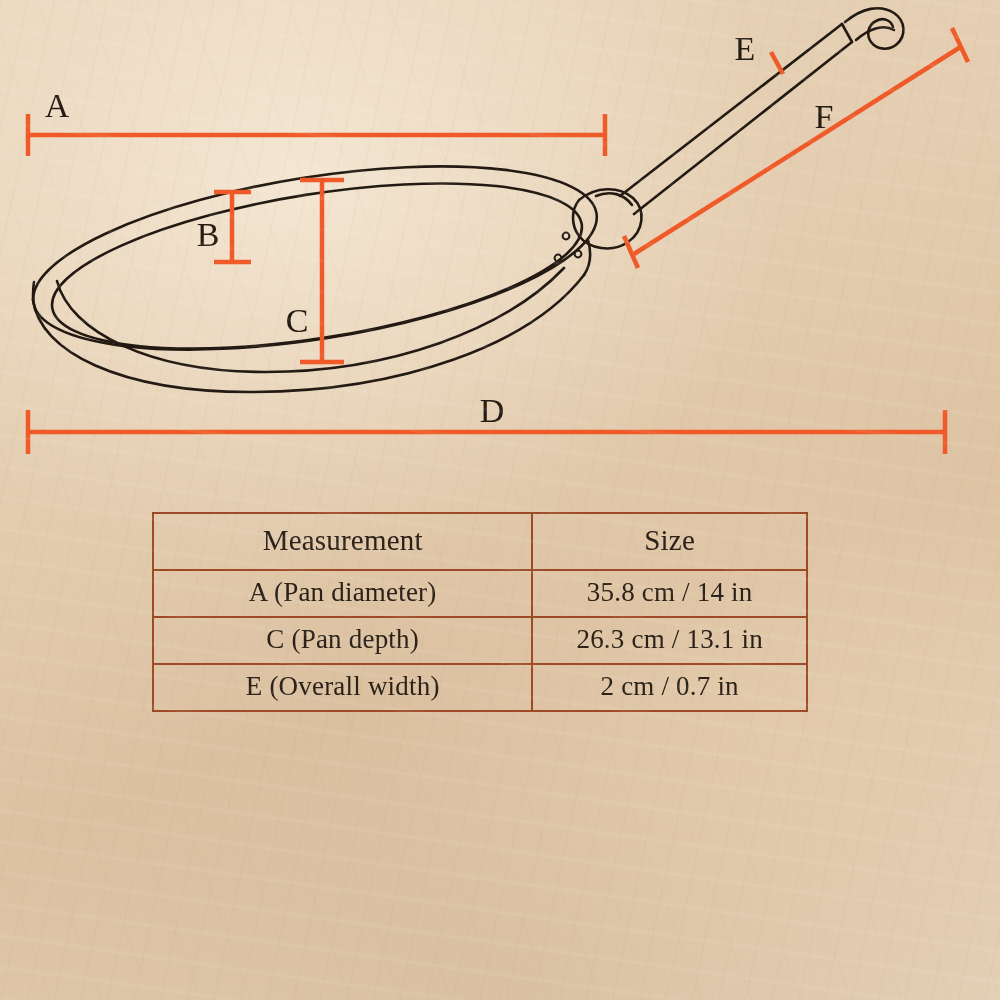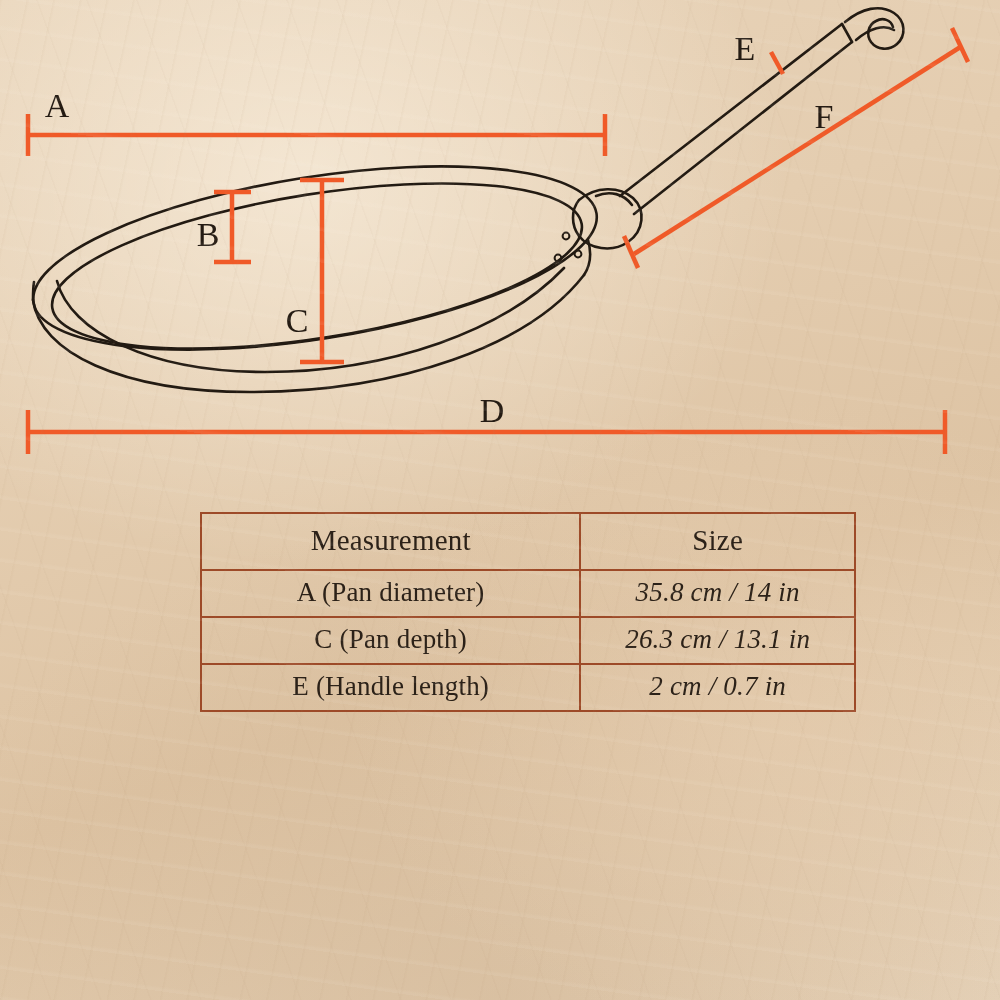--- a/index.html
+++ b/index.html
@@ -40,21 +40,20 @@
   .tbl-wrap {
     position: absolute;
     left: 152px;
     top: 512px;
     width: 656px;
   }
   table.spec {
     width: 100%;
     border-collapse: collapse;
     color: #2b2118;
-    margin-left: 48px;
   }
   table.spec td, table.spec th {
     border: 2px solid #9d4a28;
     border-top-width: 2px;
     padding: 6px 10px 8px 10px;
     text-align: center;
     font-weight: normal;
     font-size: 27px;
     line-height: 1.15;
     letter-spacing: .2px;
@@ -62,21 +61,20 @@
   table.spec tr:first-child th {
     font-size: 29px;
     padding-top: 10px;
     padding-bottom: 12px;
   }
   table.spec td.label {
     width: 58%;
   }
   table.spec td.value {
     width: 42%;
-    font-style: italic;
   }
   .dim-letter {
     font-size: 34px;
     fill: #241b13;
     font-family: "Liberation Serif", serif;
   }
 </style>
 </head>
 <body>
 
@@ -170,21 +168,21 @@
         </tr>
         <tr>
           <td class="label">A (Pan diameter)</td>
           <td class="value">35.8 cm / 14 in</td>
         </tr>
         <tr>
           <td class="label">C (Pan depth)</td>
           <td class="value">26.3 cm / 13.1 in</td>
         </tr>
         <tr>
-          <td class="label">E (Handle length)</td>
+          <td class="label">E (Overall width)</td>
           <td class="value">2 cm / 0.7 in</td>
         </tr>
       </tbody>
     </table>
   </div>
 
   <div id="grain"></div>
 </div>
 
 </body></html>

